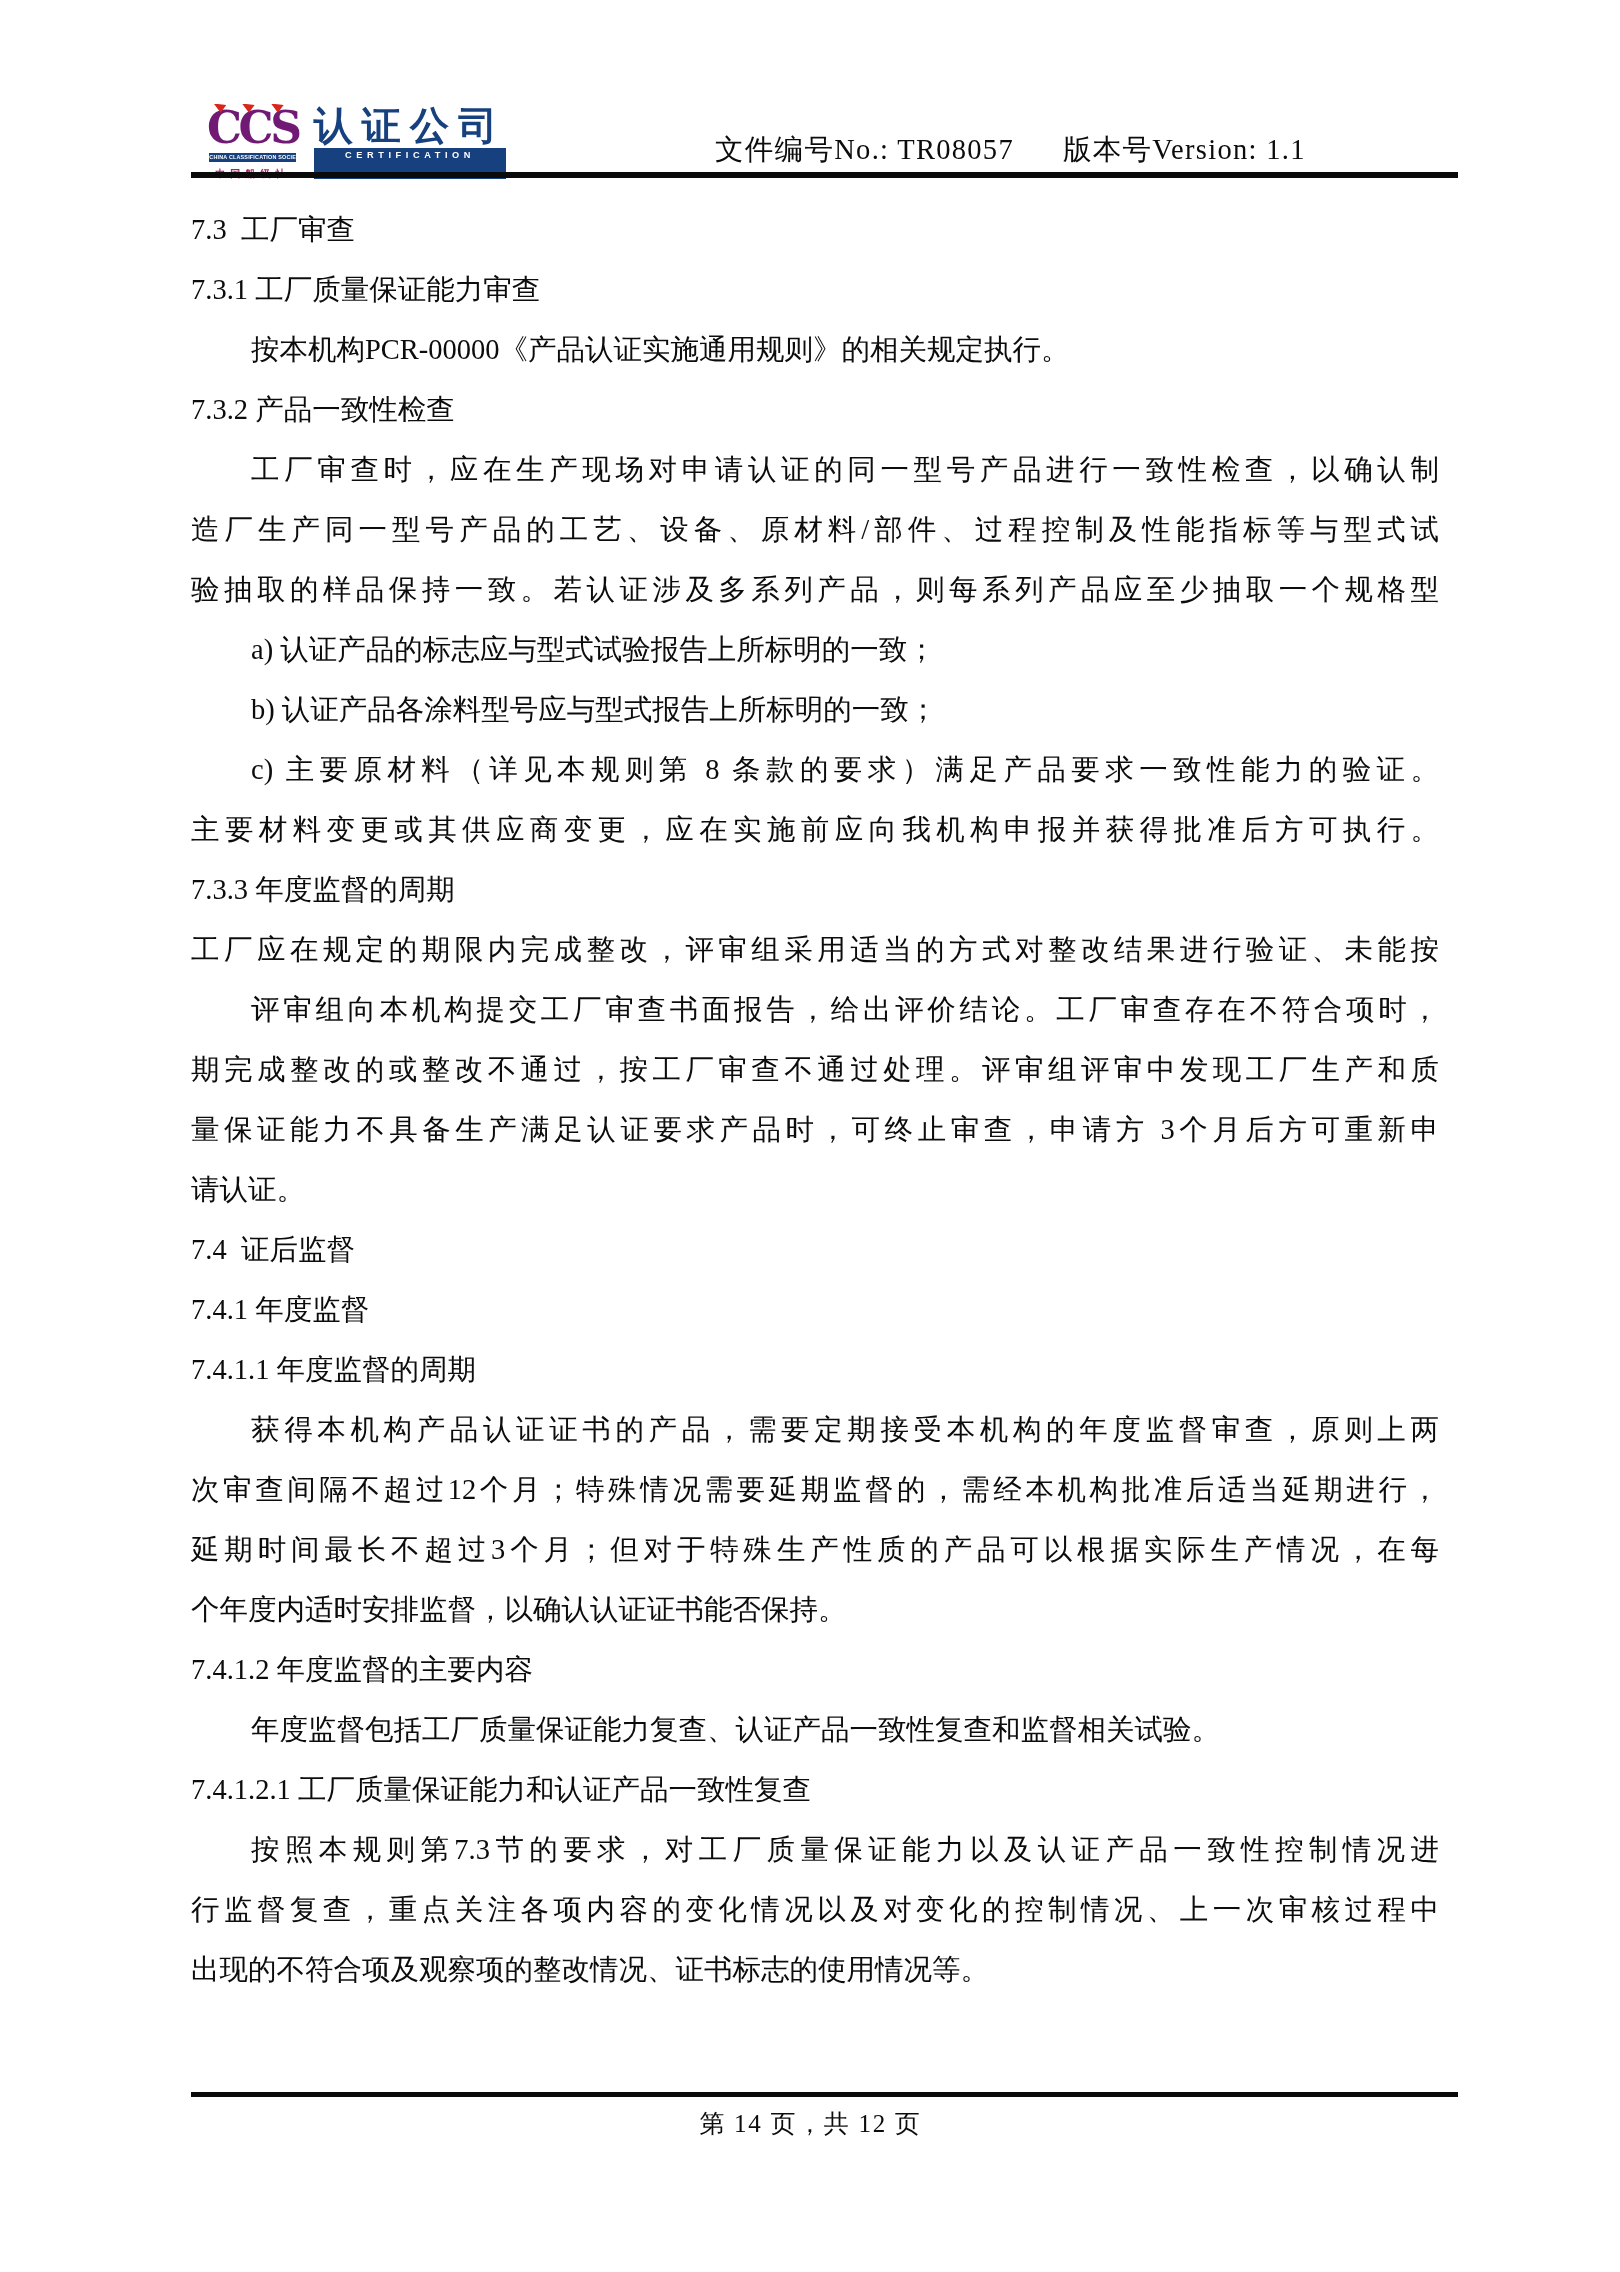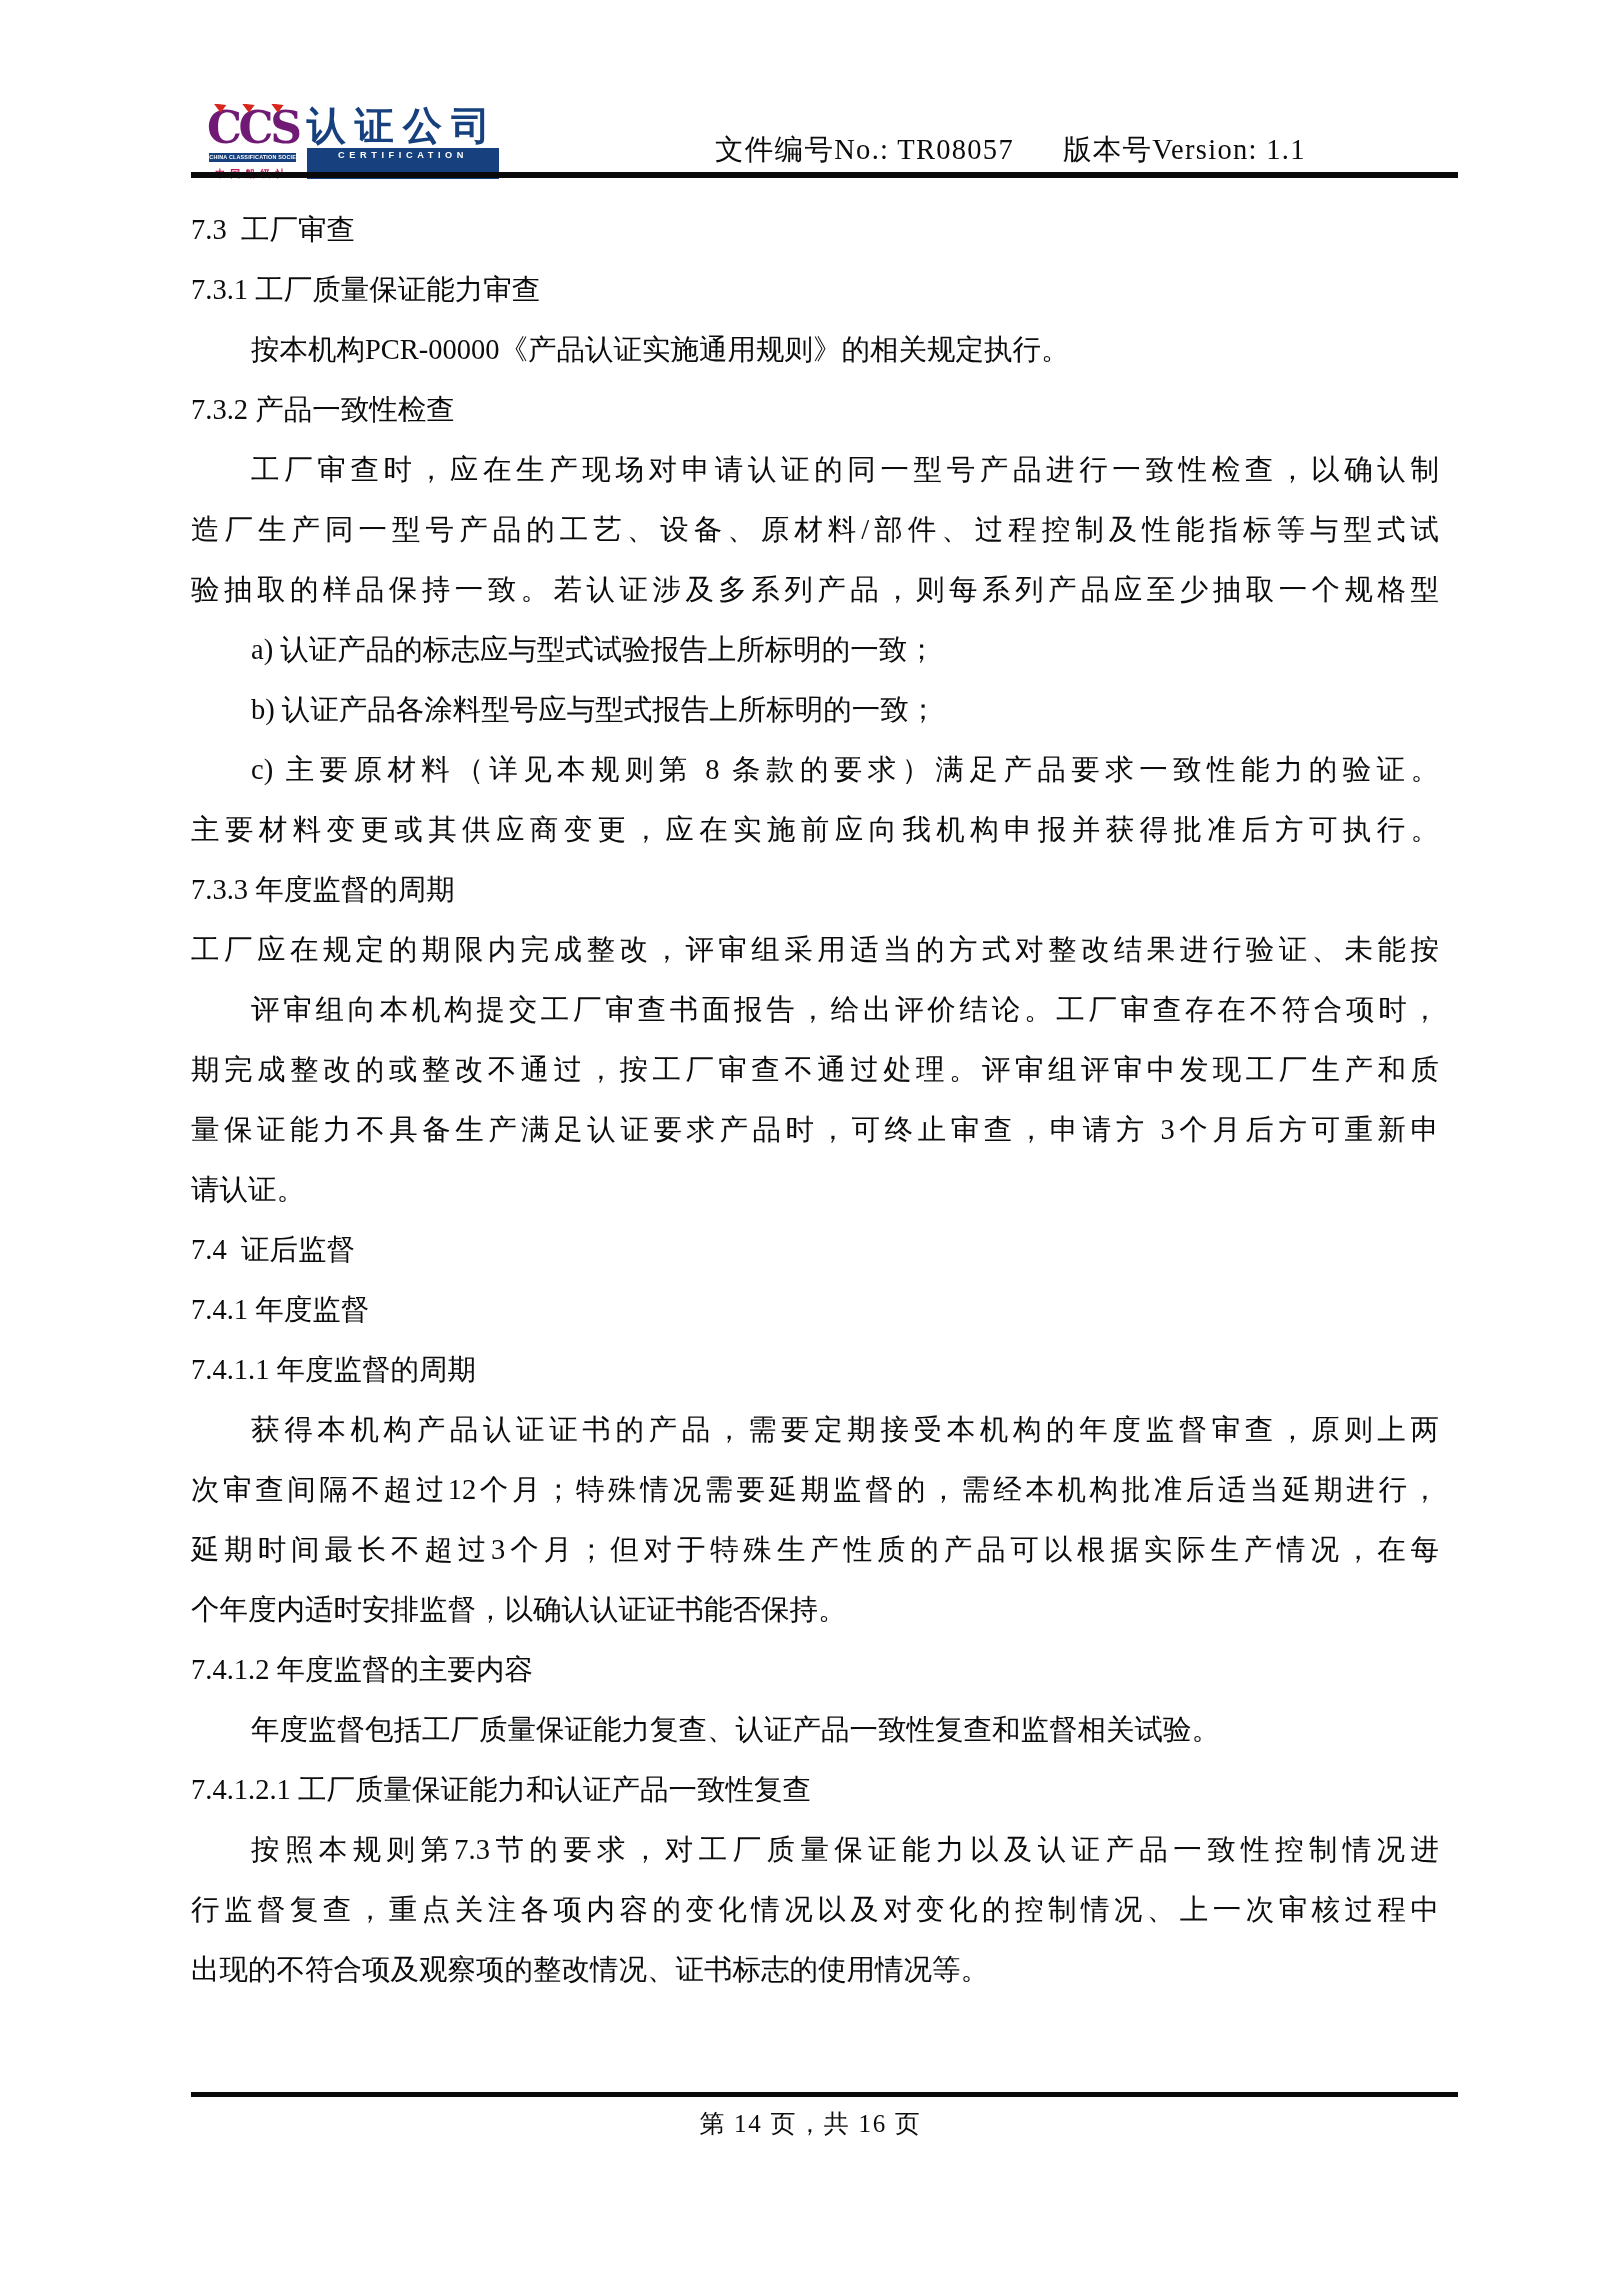--- a/index.html
+++ b/index.html
@@ -32,21 +32,21 @@
   .soc-banner {
     margin-top:1.7px; width:87px; height:9.2px; background:#16417e;
     color:#ffffff; font-family:"Liberation Sans",sans-serif; font-weight:bold;
     font-size:5.4px; line-height:9.2px; text-align:center; letter-spacing:0.2px;
     white-space:nowrap;
   }
   .soc-cn {
     margin-top:4px; color:#be185d; font-weight:bold;
     font-size:10px; line-height:15px; letter-spacing:5px; white-space:nowrap;
   }
-  .logo-right { margin-left:8px; display:flex; flex-direction:column; }
+  .logo-right { margin-left:15px; display:flex; flex-direction:column; }
   .company-cn {
     color:#16417e; font-weight:bold; font-size:39px; line-height:39px;
     letter-spacing:9.2px; white-space:nowrap;
   }
   .cert-banner {
     margin-top:2.5px; height:31px; background:#16417e; color:#ffffff;
     font-family:"Liberation Sans",sans-serif; font-weight:bold;
     font-size:9.2px; line-height:14.2px; text-align:center; letter-spacing:4.6px;
     padding:0 3.4px; white-space:nowrap;
   }
@@ -131,16 +131,16 @@
     <div class="ln">个年度内适时安排监督，以确认认证证书能否保持。</div>
     <div class="ln h">7.4.1.2 年度监督的主要内容</div>
     <div class="ln ind">年度监督包括工厂质量保证能力复查、认证产品一致性复查和监督相关试验。</div>
     <div class="ln h">7.4.1.2.1 工厂质量保证能力和认证产品一致性复查</div>
     <div class="ln ind just">按照本规则第7.3节的要求，对工厂质量保证能力以及认证产品一致性控制情况进</div>
     <div class="ln just">行监督复查，重点关注各项内容的变化情况以及对变化的控制情况、上一次审核过程中</div>
     <div class="ln">出现的不符合项及观察项的整改情况、证书标志的使用情况等。</div>
   </div>
 
   <div class="rule bottom-rule"></div>
-  <div class="footer-text">第 14 页，共 16 页</div>
+  <div class="footer-text">第 14 页，共 12 页</div>
 
 </div>
 
 
 </body></html>

